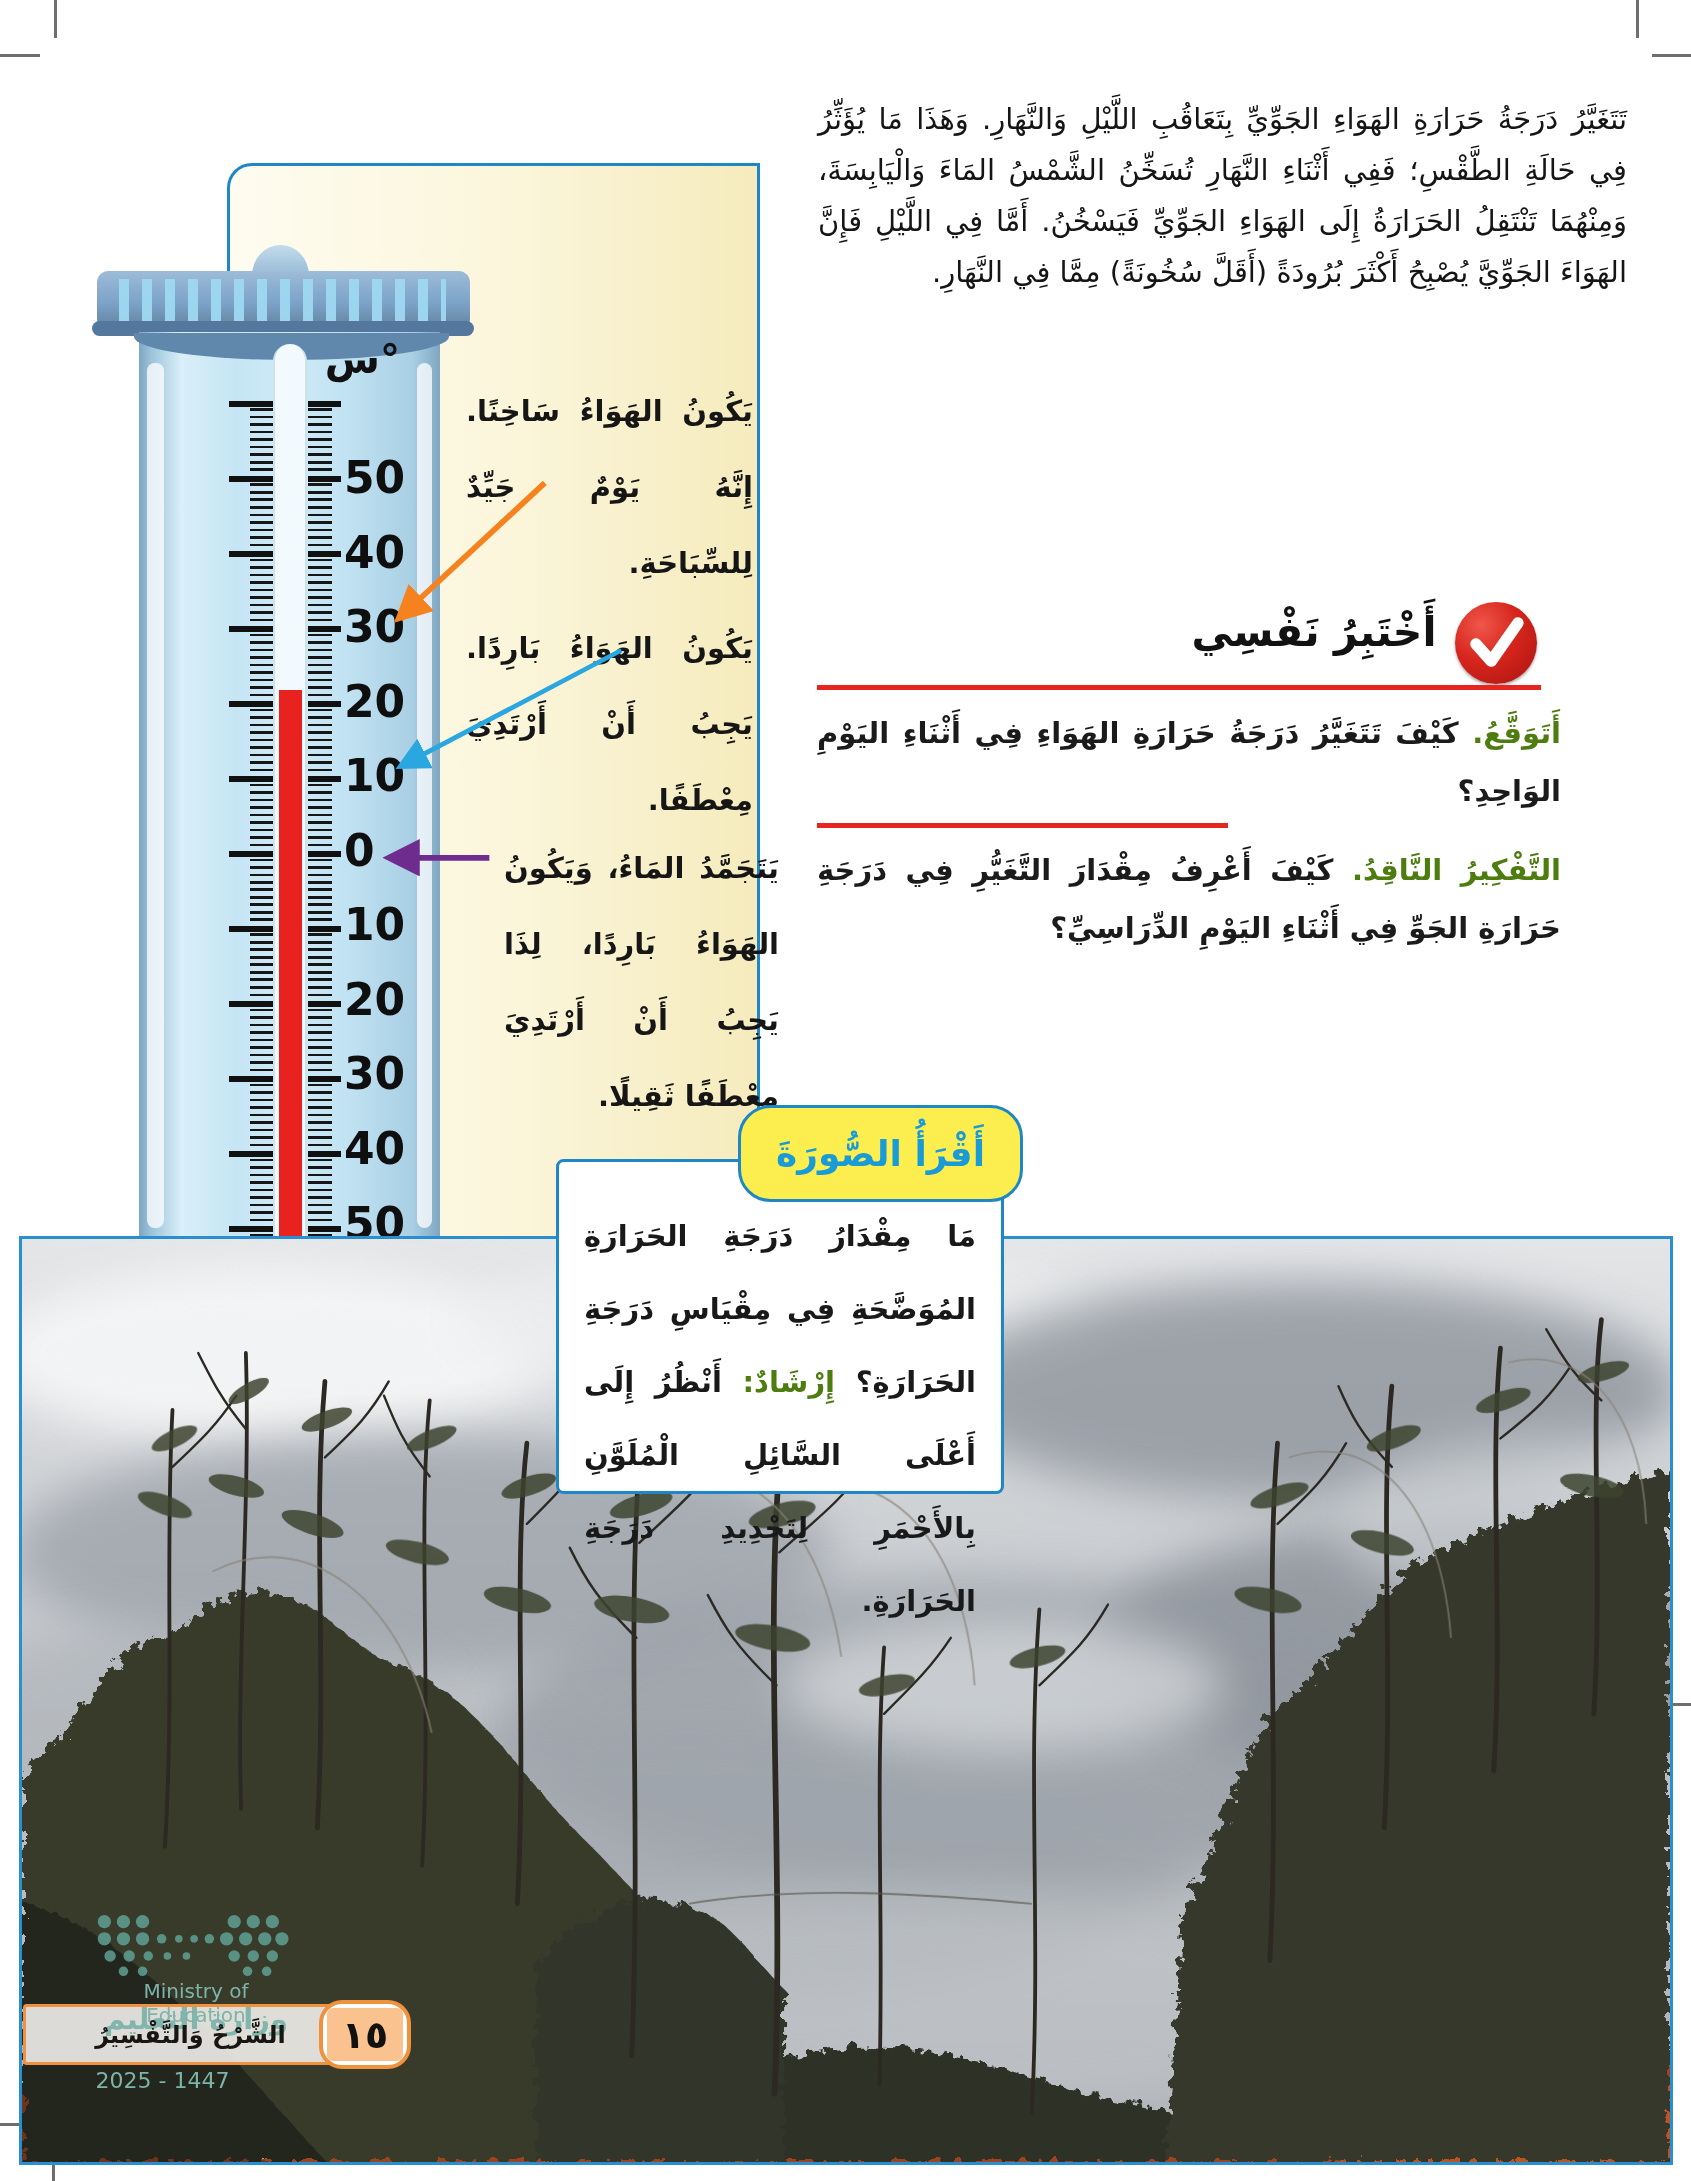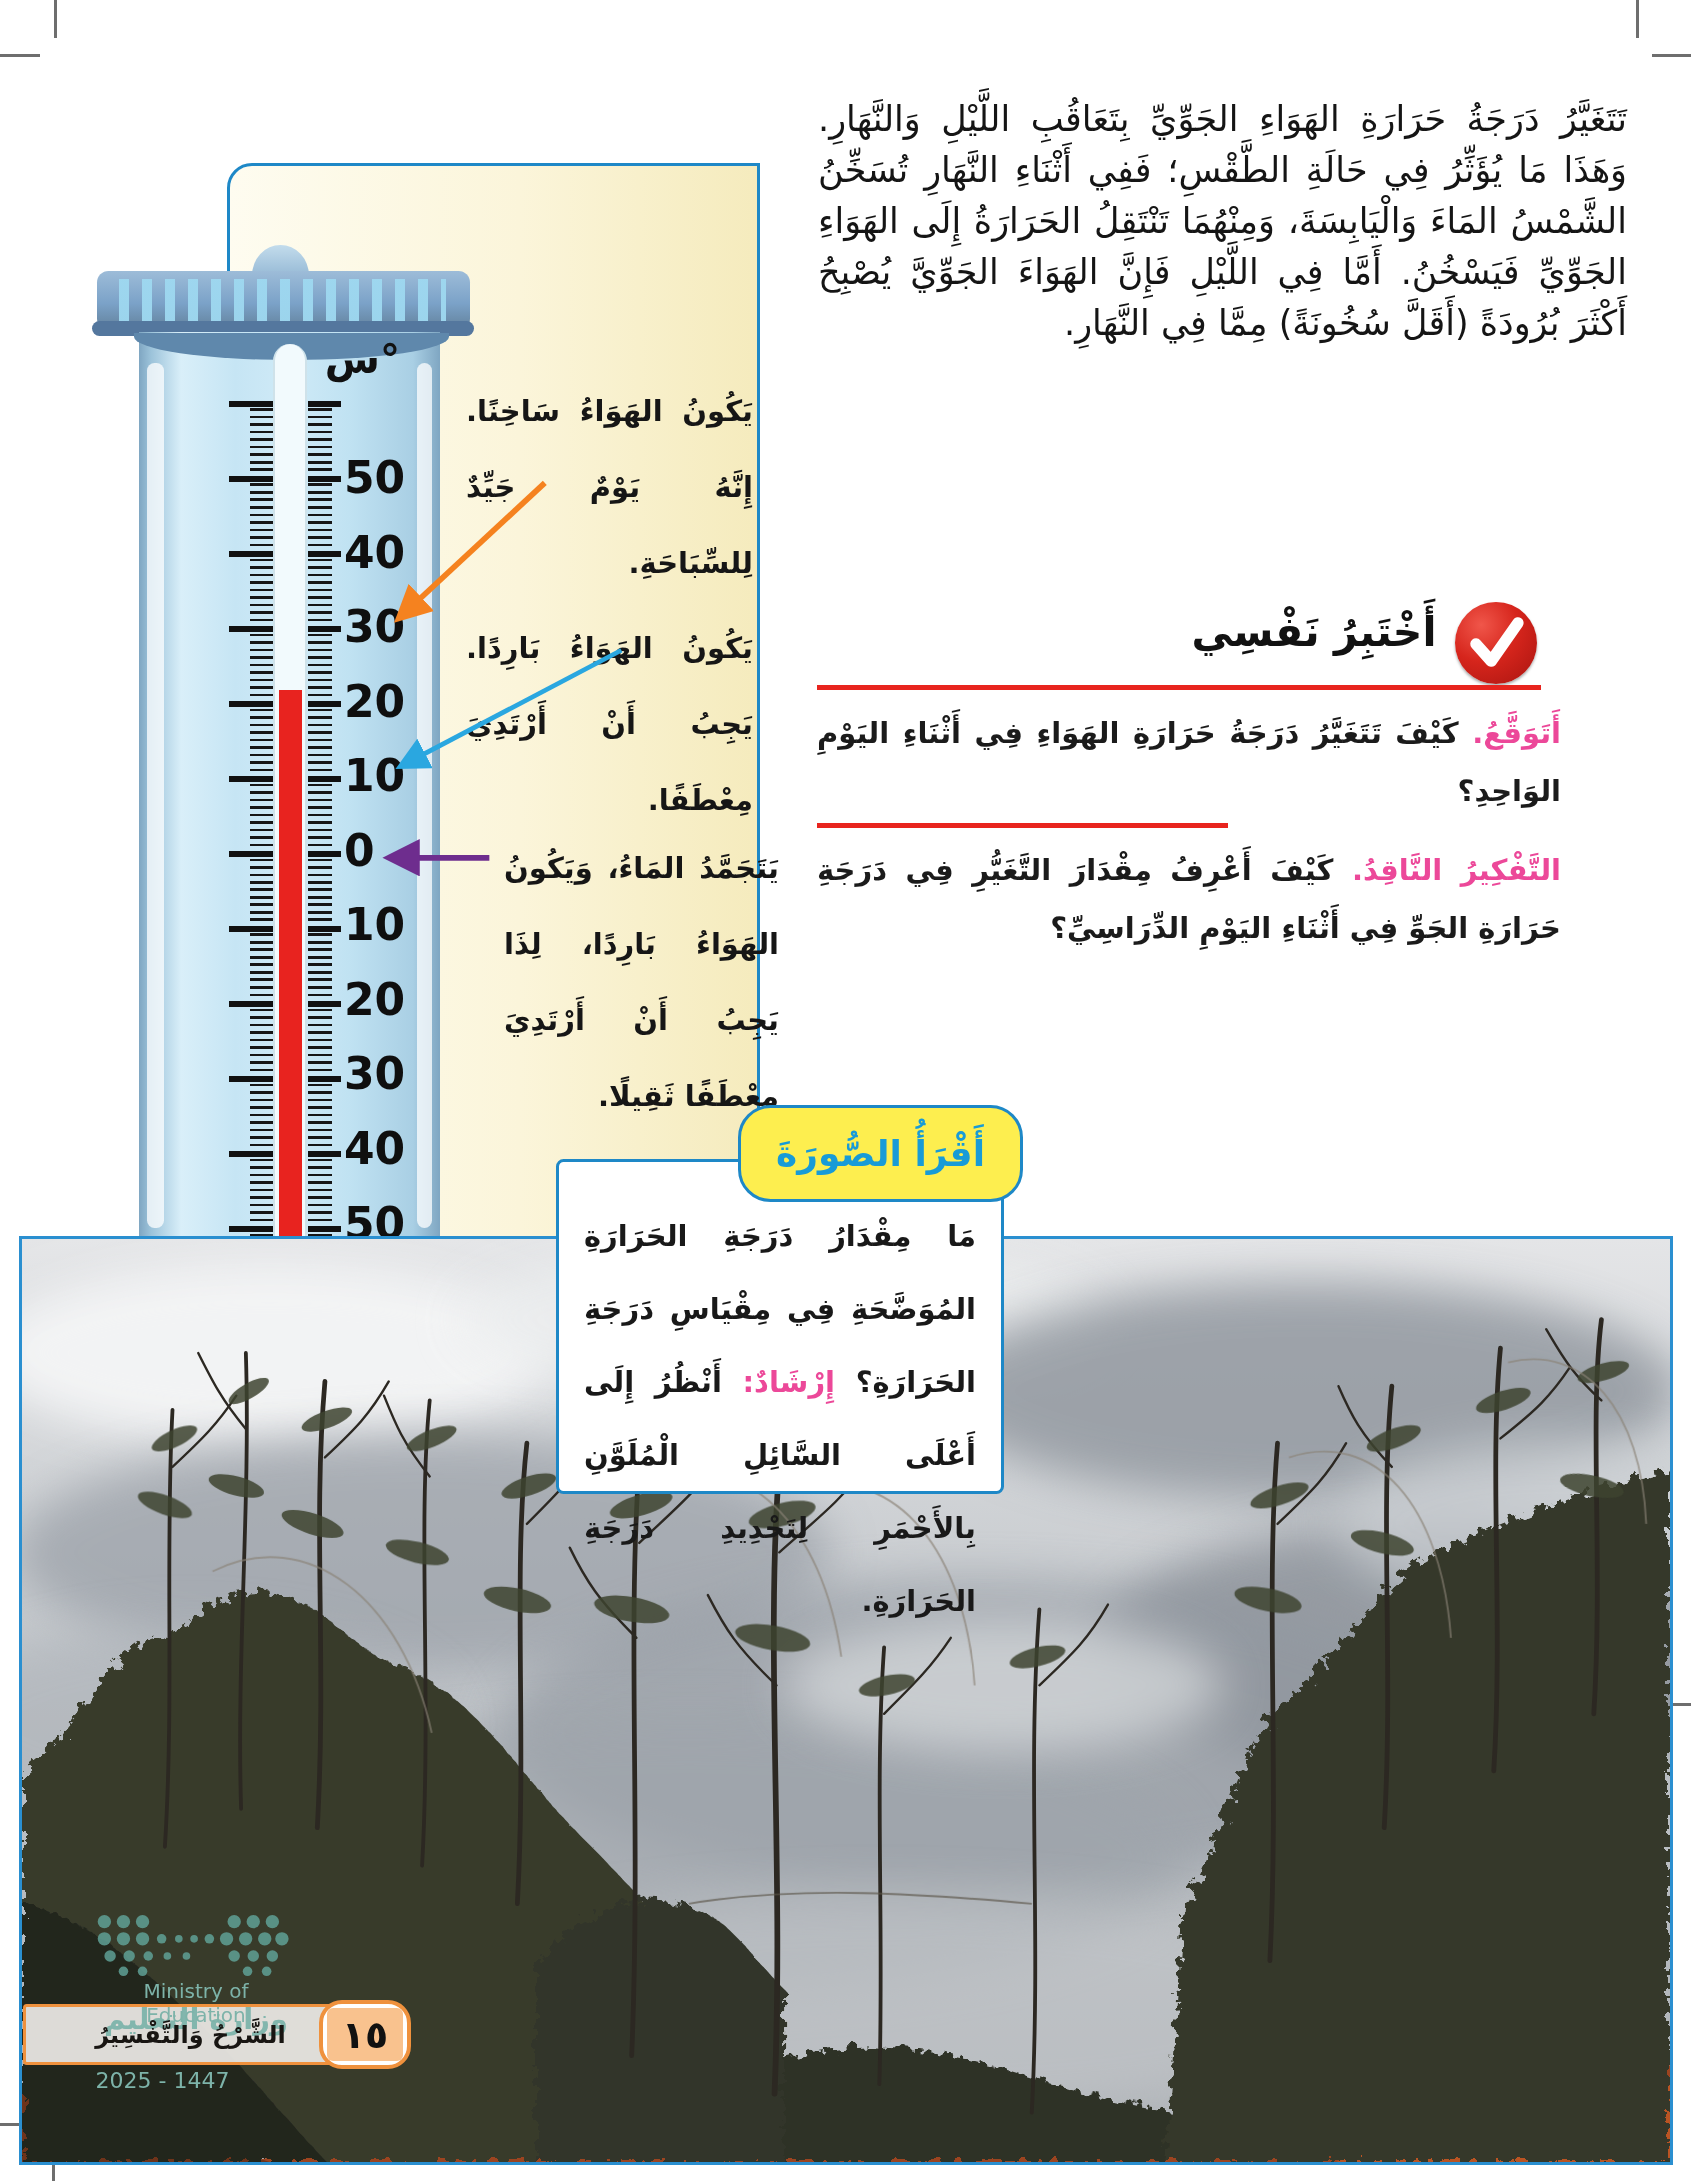--- a/index.html
+++ b/index.html
@@ -5,33 +5,33 @@
   html,body{margin:0;padding:0;background:#ffffff;}
   #page{position:relative;width:1692px;height:2181px;background:#ffffff;overflow:hidden;
         font-family:"DejaVu Sans",sans-serif;}
   .abs{position:absolute;}
   .ar{direction:rtl;unicode-bidi:isolate;}
 
   
   .trim{position:absolute;background:#6e6e6e;}
 
   
-  #intro{left:818px;top:94px;width:809px;font-size:35px;line-height:51px;color:#151515;
+  #intro{left:818px;top:94px;width:809px;font-size:29px;line-height:51px;color:#151515;
          text-align:justify;z-index:2;}
 
   
   #st-heading{left:1185px;top:608px;width:258px;font-size:41px;font-weight:bold;color:#121212;
               text-align:center;z-index:2;}
   #st-check{left:1455px;top:602px;width:82px;height:82px;border-radius:50%;
             background:radial-gradient(circle at 32% 28%,#f0564a 0%,#d6251c 45%,#a81410 100%);
             z-index:2;box-shadow:0 1.9px 2.9px rgba(0,0,0,.35);}
   .redline{position:absolute;height:4.8px;background:#e8241e;z-index:2;}
   .st-item{position:absolute;left:817px;width:744px;font-size:29px;font-weight:bold;color:#1b1b1b;
            line-height:58px;text-align:justify;z-index:2;}
-  .lead-blue{color:#ec4899;}
+  .lead-blue{color:#4d7c0f;}
 
   
   #panel{left:227px;top:163px;width:533px;height:1076px;box-sizing:border-box;
          border:3.8px solid #1e88c7;border-radius:25px 0 0 0;
          background:linear-gradient(90deg,#fefcf0 0%,#fbf5da 55%,#f5ebbd 100%);z-index:1;}
   #panel-title{left:378px;top:157px;width:384px;height:73px;box-sizing:border-box;
                background:#fdee4f;border:3.8px solid #1e88c7;border-radius:3.8px 3.8px 3.8px 17px;
                display:flex;align-items:center;justify-content:center;z-index:3;}
   #panel-title span{font-size:34px;font-weight:bold;color:#189bd7;}
 

